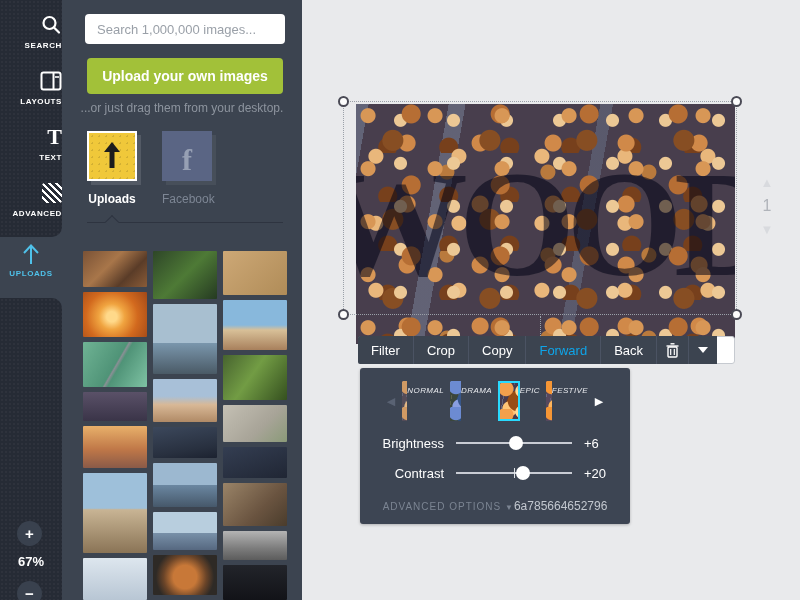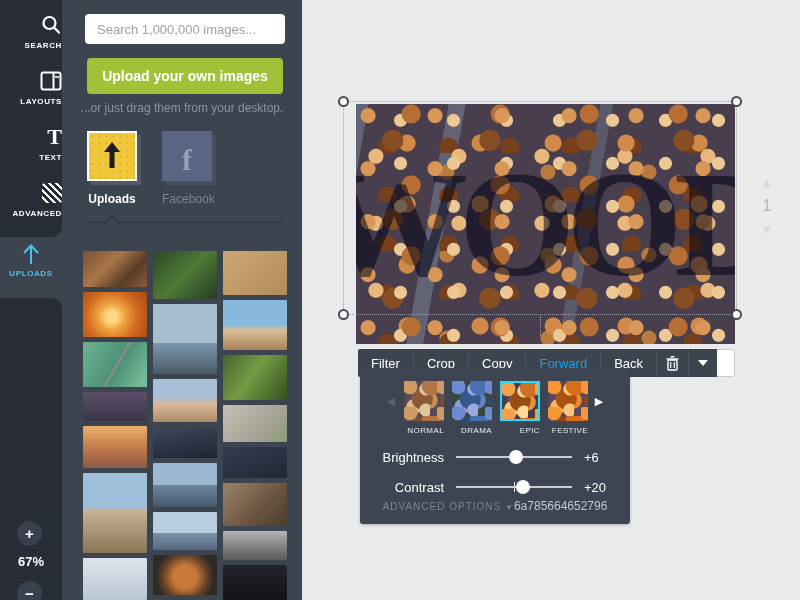--- a/index.html
+++ b/index.html
@@ -68,34 +68,34 @@
       background-size:67px 53px, 89px 71px, 53px 43px, 97px 79px, 73px 61px, 83px 67px, 61px 49px, 101px 83px, 100% 100%; }
   .stage-image { position:absolute; left:54px; top:104px; width:379px; height:240px; overflow:hidden;
       filter:contrast(1.2) saturate(1.05) brightness(.95); cursor:move; }
   .stage-word { position:absolute; left:0; top:0; width:100%; height:100%; display:flex; align-items:center; justify-content:center;
       font-family:"Liberation Serif", serif; font-weight:bold; font-size:150px; letter-spacing:-9px;
       color:rgba(20,22,36,.52); user-select:none; }
   .connector { position:absolute; left:238px; top:316px; height:20px; width:0; border-left:1px dotted #9aa0a8; }
 
   
   .toolbar { position:absolute; left:56px; top:336px; width:377px; height:28px; background:#fff;
-      border:1px solid #c6cad0; border-radius:3px; display:flex; align-items:stretch;margin-top:13px; }
+      border:1px solid #c6cad0; border-radius:3px; display:flex; align-items:stretch; }
   .tb-dark { display:flex; background:#3c4450; border-radius:2px 0 0 2px; margin:-1px 0 -1px -1px; }
   .tb-btn { display:flex; align-items:center; justify-content:center; padding:0 13px; font-size:13px; color:#fff;
       border-right:1px solid #4b5363; cursor:pointer; white-space:nowrap; }
   .tb-btn.disabled { color:#0ea5e9; cursor:default; }
   .tb-btn.icon { padding:0 9px; }
 
   
   .filter-panel { position:absolute; left:58px; top:368px; width:270px; height:156px; background:#3d4553; border-radius:3px;
       box-shadow:0 1px 3px rgba(0,0,0,.25); }
   .fstrip { display:flex; align-items:flex-start; justify-content:center; gap:6px; padding-top:13px; }
   .farrow { font-size:11px; line-height:40px; cursor:pointer; width:10px; text-align:center; }
   .farrow.left { color:#596273; } .farrow.right { color:#fff; }
-  .fitem { display:flex; flex-direction:column; align-items:flex-end; width:42px; cursor:pointer; }
+  .fitem { display:flex; flex-direction:row; align-items:flex-start; width:42px; cursor:pointer;font-style:italic; }
   .fthumb { width:40px; height:40px; background-size:33px 26px,44px 35px,26px 21px,48px 39px,36px 30px,41px 33px,30px 24px,50px 41px,100% 100%; }
   .fitem.selected .fthumb { border:2px solid #4fc1e9; }
   .flabel { margin-top:5px; font-size:8px; letter-spacing:.4px; color:#e8eaee; white-space:nowrap; }
   .f-normal { filter:none; }
   .f-cali { filter:brightness(1.3) saturate(.75); }
   .f-drama { filter:hue-rotate(195deg) brightness(.85) saturate(1.2); }
   .f-epic { filter:contrast(1.3) saturate(1.2); }
   .f-festive { filter:saturate(1.7) contrast(1.05); }
   .srow { display:flex; align-items:center; height:16px; margin:14px 16px 0 16px; }
   .srow .slabel { flex:0 0 68px; text-align:right; color:#fff; font-size:13px; }

